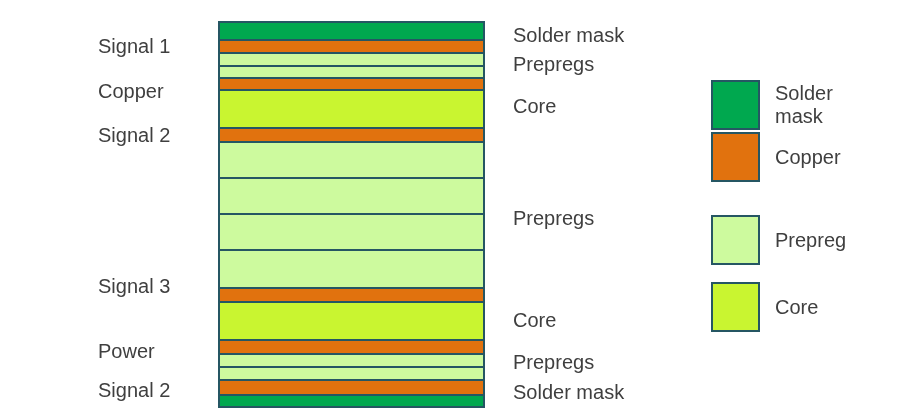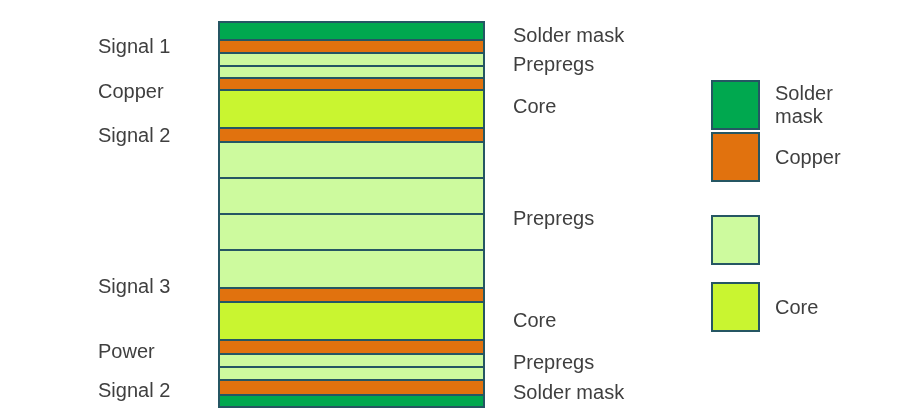--- a/index.html
+++ b/index.html
@@ -117,20 +117,21 @@
     <div class="legend-row" style="top:80px">
       <span class="swatch" style="background: rgb(0, 168, 79);"></span>
       <div class="legend-label">Solder mask</div>
     </div>
     <div class="legend-row" style="top:132px">
       <span class="swatch" style="background: rgb(225, 114, 14);"></span>
       <div class="legend-label">Copper</div>
     </div>
     <div class="legend-row" style="top:215px">
       <span class="swatch" style="background: rgb(205, 250, 158);"></span>
+      <div class="legend-label">Prepreg</div>
     </div>
     <div class="legend-row" style="top:282px">
       <span class="swatch" style="background: rgb(201, 245, 48);"></span>
       <div class="legend-label">Core</div>
     </div>
   </div>
 
 </div>
 
 </body></html>

